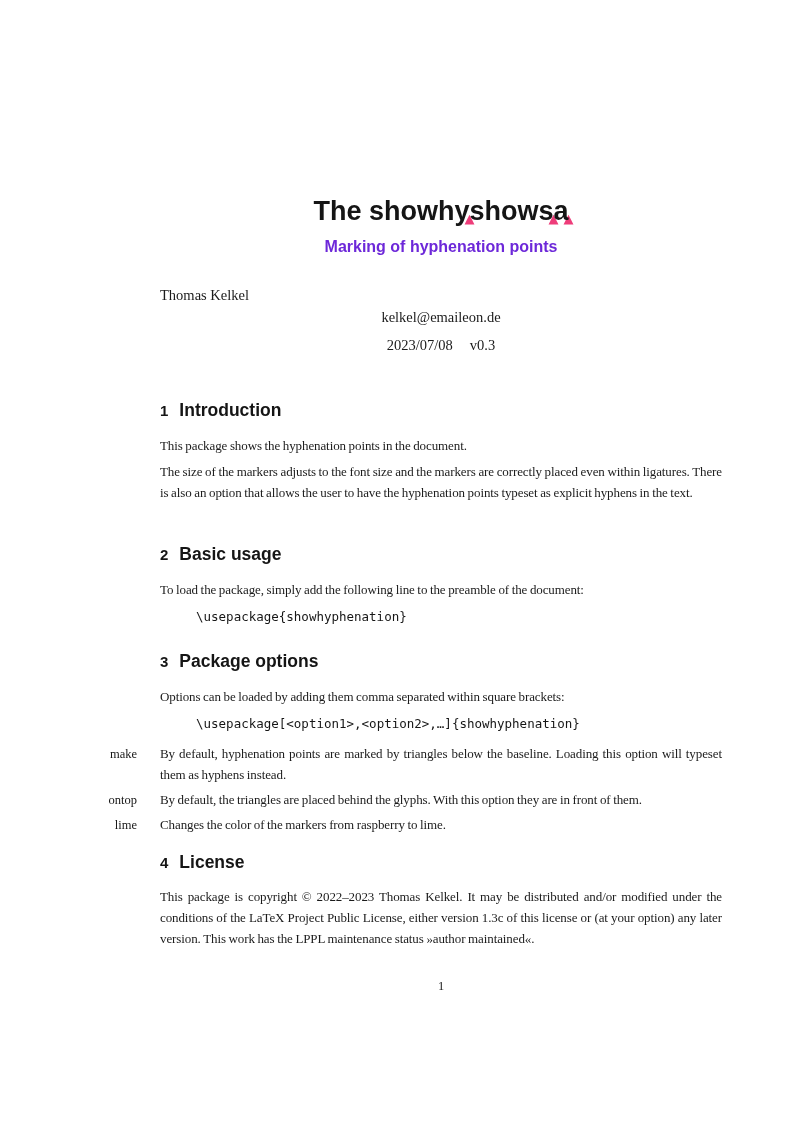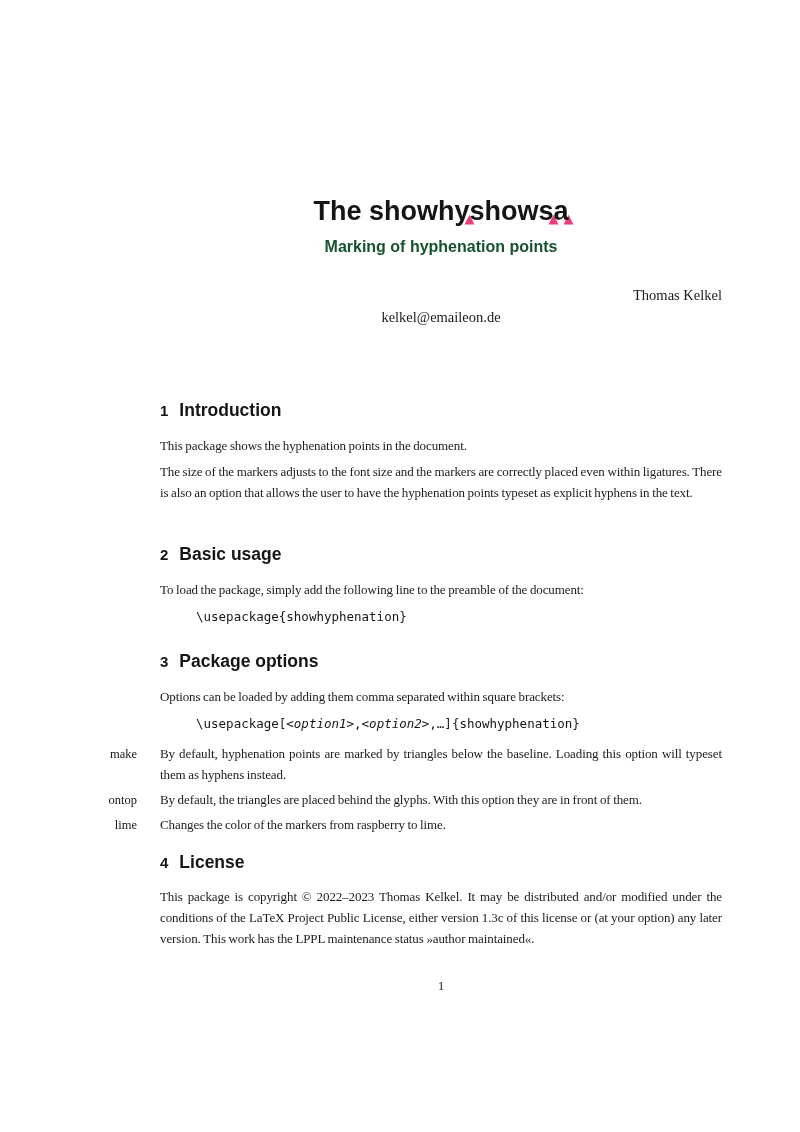--- a/index.html
+++ b/index.html
@@ -37,23 +37,23 @@
     transform:translateX(-50%);
     font-family:"DejaVu Sans", sans-serif;
     font-size:13px;line-height:13px;
     color:var(--marker-color);
   }
   .doc-subtitle{
     position:absolute;left:160px;top:236px;width:562px;
     text-align:center;
     font-family:"Liberation Sans", sans-serif;
     font-weight:bold;font-size:16px;line-height:22px;
-    color:#14532d;
+    color:#6d28d9;
   }
-  .doc-author{position:absolute;left:160px;top:284px;width:562px;text-align:right;font-size:14.5px;line-height:22px;}
+  .doc-author{position:absolute;left:160px;top:284px;width:562px;text-align:left;font-size:14.5px;line-height:22px;}
   .doc-email{position:absolute;left:160px;top:306px;width:562px;text-align:center;font-size:14.5px;line-height:22px;}
   .doc-date-line{position:absolute;left:160px;top:334px;width:562px;text-align:center;font-size:14.5px;line-height:22px;}
   .doc-version{margin-left:17px;}
 
   
   .section{position:absolute;left:160px;width:562px;}
   .section-1{top:397px;}
   .section-2{top:541px;}
   .section-3{top:648px;}
   .section-4{top:849px;}
@@ -71,21 +71,21 @@
     margin-top:11px;
   }
   .para.tight{margin-top:5px;}
   .code-line{
     font-family:"DejaVu Sans Mono", monospace;
     font-size:12.5px;line-height:18px;
     margin:8px 0 0 36px;
     white-space:nowrap;
     color:#161616;
   }
-  .code-line .opt{font-style:italic;}
+  .code-line .opt{}
   .options{margin-top:10px;}
   .option-row{position:relative;margin-top:4px;}
   .option-row:first-child{margin-top:0;}
   .option-label{
     position:absolute;top:2px;right:calc(100% + 23px);
     font-family:Liberation Serif, serif;
     font-size:12.5px;line-height:19px;white-space:nowrap;
     color:#161616;
   }
   .option-row .para{margin-top:0;}
@@ -99,20 +99,21 @@
 <body>
 
 <div class="page">
 
   <h1 class="doc-title"><span>The showhy</span><span class="hyph-marker"><span>▲</span></span><span>shows</span><span class="hyph-marker"><span>▲</span></span><span>a</span><span class="hyph-marker"><span>▲</span></span></h1>
 
   <div class="doc-subtitle">Marking of hyphenation points</div>
 
   <div class="doc-author">Thomas Kelkel</div>
   <div class="doc-email">kelkel@emaileon.de</div>
+  <div class="doc-date-line"><span>2023/07/08</span><span class="doc-version">v0.3</span></div>
 
   <section class="section section-1">
     <div class="sec-heading">
       <span class="sec-number">1</span>
       <span>Introduction</span>
     </div>
     <p class="para">This package shows the hyphenation points in the document.</p>
     <p class="para tight">The size of the markers adjusts to the font size and the markers are correctly placed even within ligatures. There is also an option that allows the user to have the hyphenation points typeset as explicit hyphens in the text.</p>
   </section>
 

